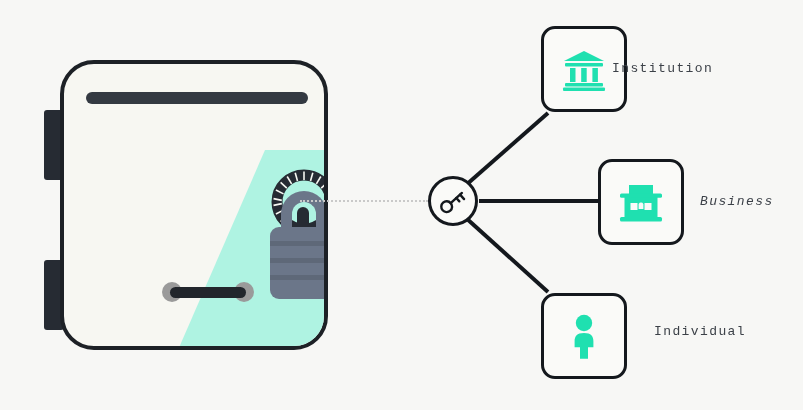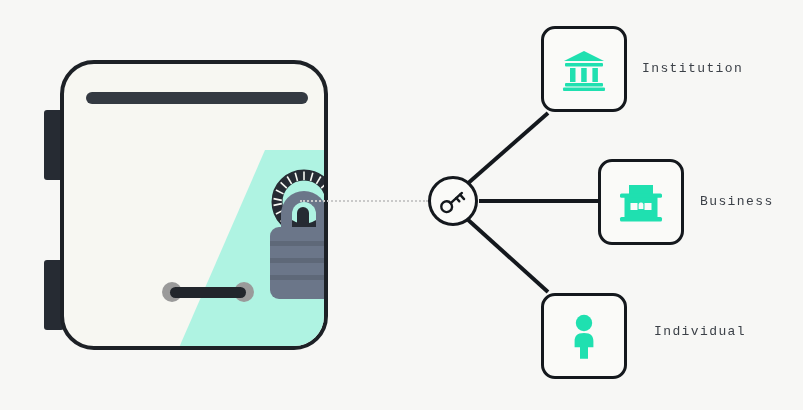--- a/index.html
+++ b/index.html
@@ -188,22 +188,22 @@
   #box-business    { left: 598px; top: 159px; }
   #box-individual  { left: 541px; top: 293px; }
 
   .node-label {
     position: absolute;
     font-size: 13px;
     letter-spacing: 1.4px;
     color: #3c4148;
     white-space: nowrap;
   }
-  #label-institution { left: 642px; top: 61px; }
-  #label-business    { left: 700px; top: 194px; }
+  #label-institution { left: 612px; top: 61px; }
+  #label-business    { left: 700px; top: 194px; font-style: italic; }
   #label-individual  { left: 642px; top: 324px; margin-left: 12px; }
 
   #key-node {
     position: absolute;
     left: 428px;
     top: 176px;
     width: 50px;
     height: 50px;
     border: 3px solid #14181d;
     border-radius: 50%;

